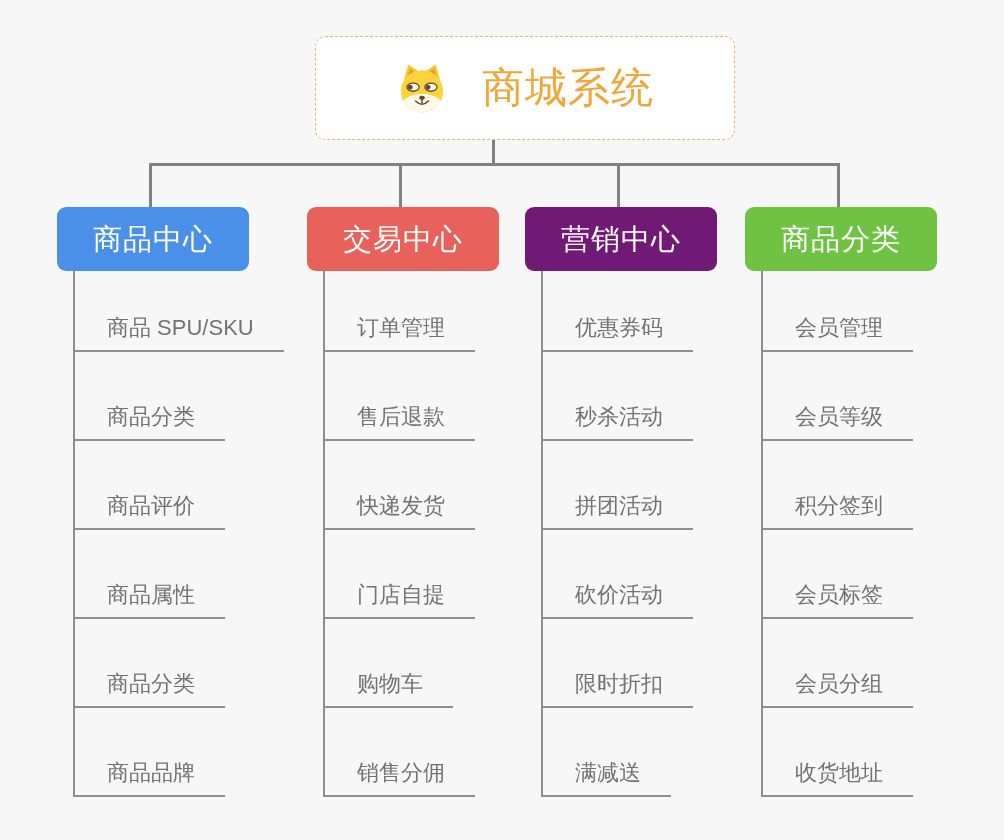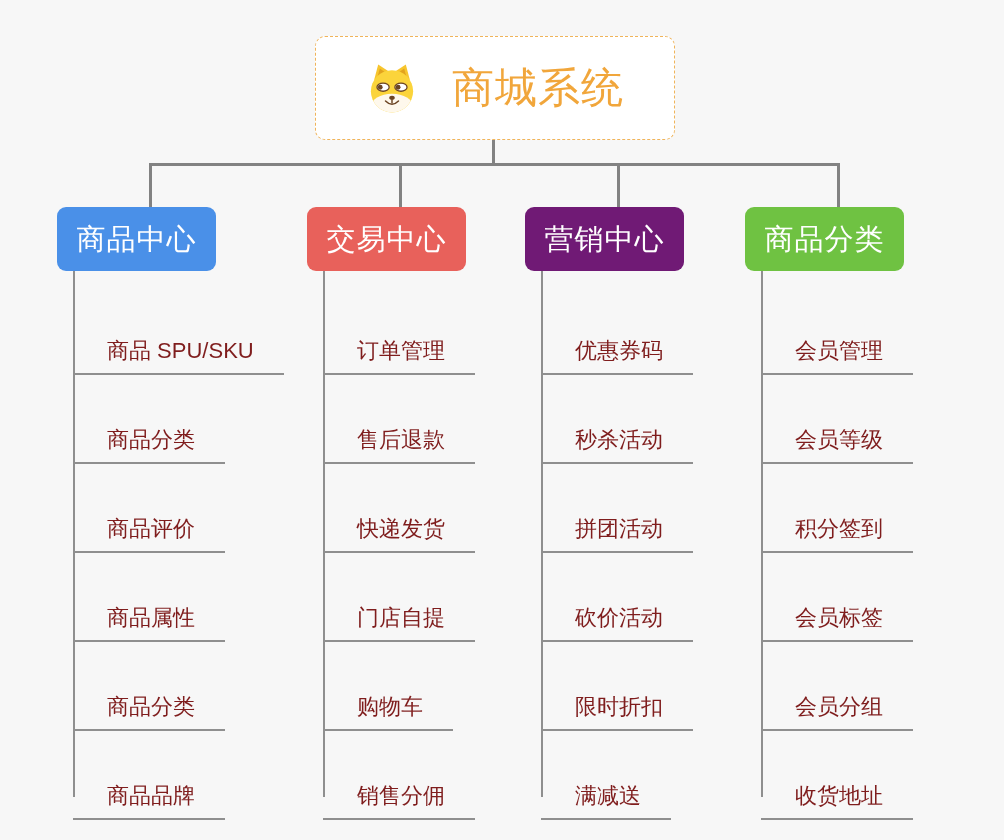--- a/index.html
+++ b/index.html
@@ -5,51 +5,51 @@
   html,body{margin:0;padding:0;}
   body{
     width:1004px;height:840px;position:relative;overflow:hidden;
     background:#F7F7F7;
     font-family:"Liberation Sans","DejaVu Sans",sans-serif;
   }
   .stage{position:absolute;inset:0;}
 
   
   .root-node{
-    position:absolute;left:315px;top:36px;width:360px;height:104px;
+    position:absolute;left:315px;top:36px;width:420px;height:104px;
     background:#FFFFFF;border:1px dashed #F0B45A;border-radius:10px;
     display:flex;align-items:center;justify-content:center;gap:34px;
     box-sizing:border-box;
   }
   .root-title{font-size:42px;letter-spacing:1px;white-space:nowrap;}
   .root-icon{width:52px;height:52px;flex:0 0 auto;}
 
   
   .line{position:absolute;background:#828282;}
   .stem{left:492px;top:140px;width:3px;height:24px;}
   .bus{left:149px;top:163px;width:691px;height:3px;}
   .drop{top:165px;width:3px;height:42px;}
   .drop.d0{left:149px;} .drop.d1{left:399px;} .drop.d2{left:617px;} .drop.d3{left:837px;}
 
   
   .branch{position:absolute;top:207px;width:250px;}
   .branch.b0{left:57px;} .branch.b1{left:307px;} .branch.b2{left:525px;} .branch.b3{left:745px;}
   .branch-header{
-    width:159px;height:64px;border-radius:9px;
+    width:192px;height:64px;border-radius:9px;
     color:#FFFFFF;font-size:29px;line-height:64px;text-align:center;
     letter-spacing:1px;
   }
   .branch-vline{
     position:absolute;left:16px;top:64px;width:2px;height:526px;
     background:#8F8F8F;
   }
   .child{
     position:absolute;left:16px;white-space:nowrap;
-    font-size:22px;line-height:30px;color:#7f1d1d;
-    padding:0 30px 7px 34px;border-bottom:2px solid #8F8F8F;margin-top:23px;
+    font-size:22px;line-height:30px;color:#737373;
+    padding:0 30px 7px 34px;border-bottom:2px solid #8F8F8F;
   }
   .child.r0{top:106px;} .child.r1{top:195px;} .child.r2{top:284px;}
   .child.r3{top:373px;} .child.r4{top:462px;} .child.r5{top:551px;}
 </style>
 </head>
 <body>
 
 <div class="stage">
 
   <div class="line stem"></div>

